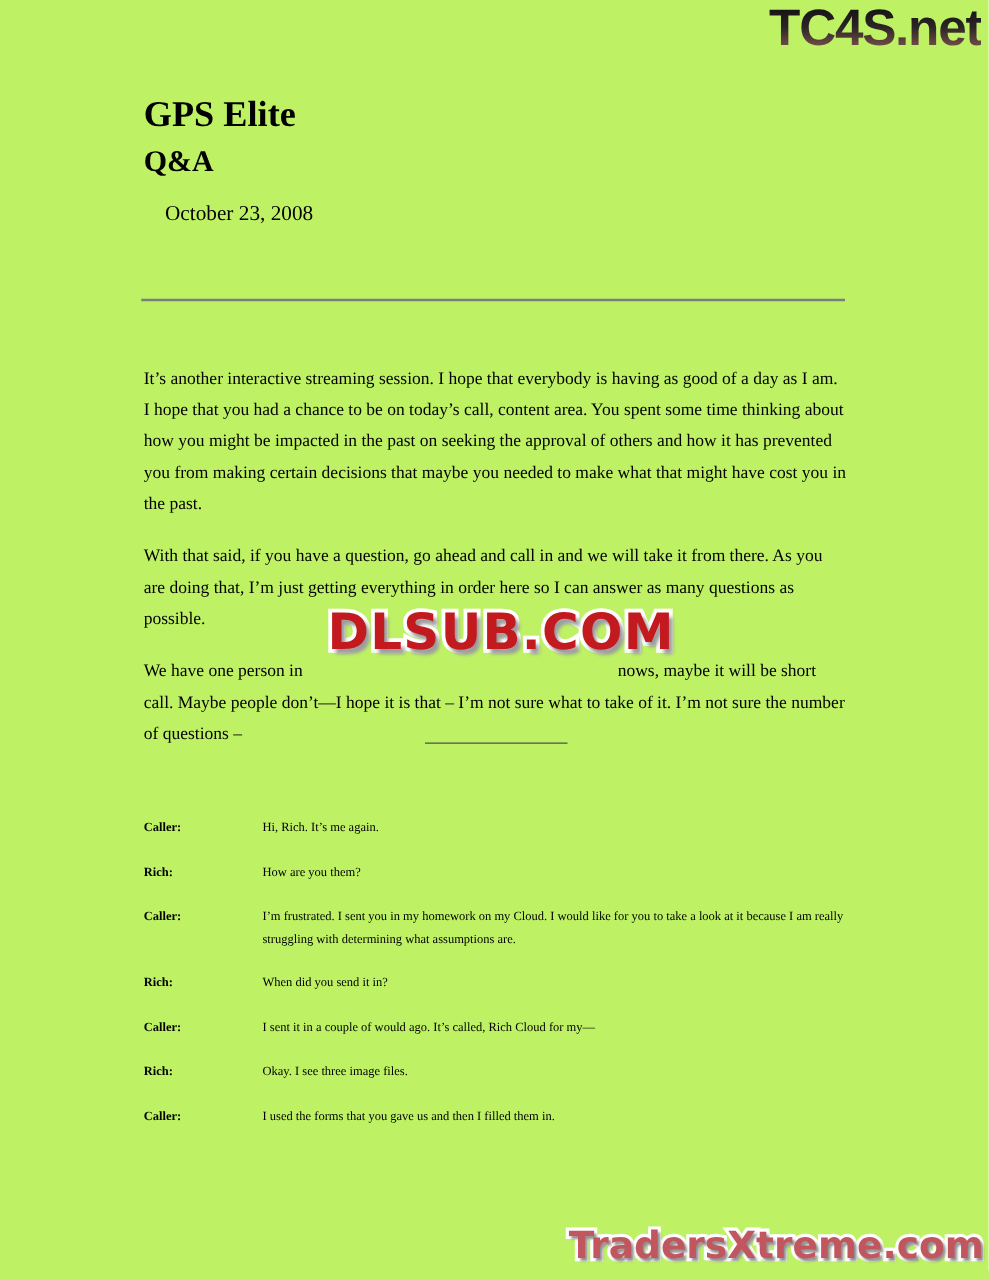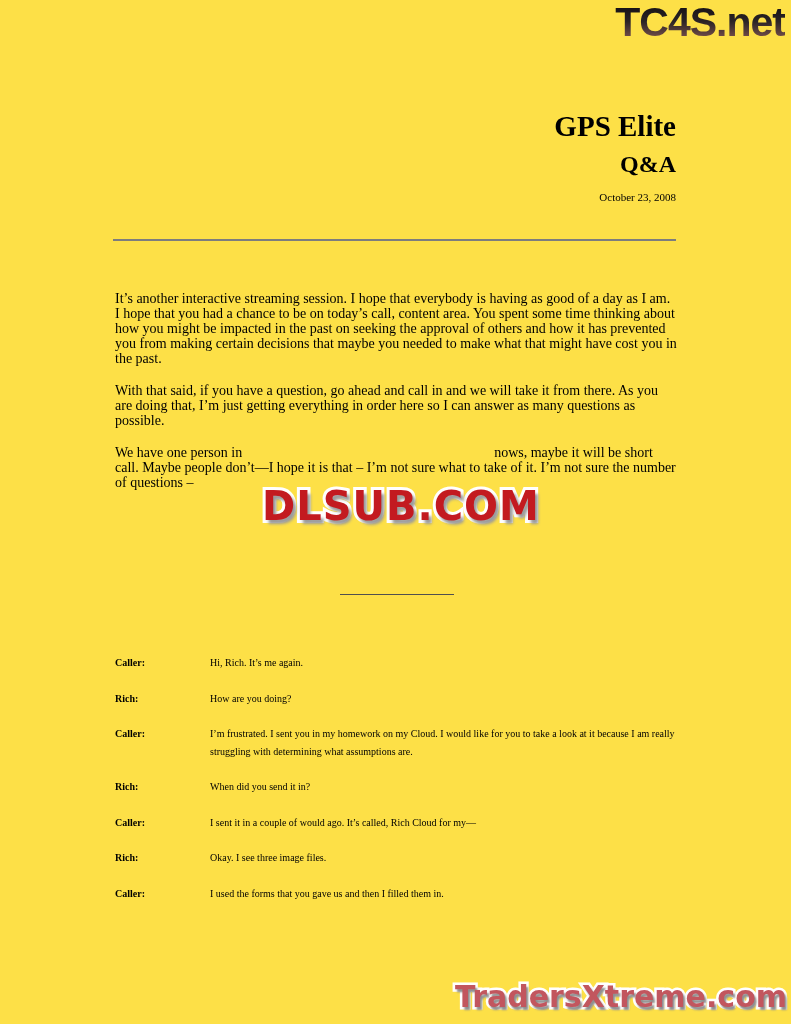--- a/index.html
+++ b/index.html
@@ -1,20 +1,20 @@
 <!DOCTYPE html>
 <html><head>
 <meta charset="utf-8">
 <style>
   html, body { margin: 0; padding: 0; background: #ffffff; }
   .page {
     position: relative;
     width: 791px;
     height: 1024px;
-    background: #fde047;
+    background: #bef264;
     font-family: "Liberation Serif", serif;
     color: #000000;
     overflow: hidden;
   }
 
   
   .tc4s-logo {
     position: absolute;
     top: 0px;
     right: 6px;
@@ -25,47 +25,47 @@
     background: linear-gradient(180deg, #141013 10%, #2b2426 48%, #6d4a45 80%, #95685e 100%);
     -webkit-background-clip: text;
     background-clip: text;
     color: transparent;
     line-height: 1.1;
   }
 
   
   .doc-header {
     position: absolute;
-    top: 110px;
+    top: 76px;
     left: 115px;
     width: 561px;
-    text-align: right;
+    text-align: left;
   }
   .doc-title   { font-size: 29px; font-weight: bold; margin: 0 0 8px 0; }
   .doc-subtitle{ font-size: 24px; font-weight: bold; margin: 0 0 13px 0; }
-  .doc-date    { font-size: 11px; font-weight: normal; margin: 0; }
+  .doc-date    { font-size: 17px; font-weight: normal; margin: 17px; }
 
   .hr-main {
     position: absolute;
     top: 239px;
     left: 113px;
     width: 563px;
     border: none;
     border-top: 2px solid #7d7d7d;
     margin: 0;
   }
 
   
   .intro {
     position: absolute;
     top: 291px;
     left: 115px;
     width: 562px;
     font-size: 14px;
-    line-height: 15px;
+    line-height: 25px;
   }
   .intro p { margin: 0 0 17px 0; }
   .wm-gap { display: inline-block; width: 252px; height: 1px; }
 
   
   .dlsub-watermark {
     position: absolute;
     left: 262px;
     top: 483px;
     font-family: "DejaVu Sans", sans-serif;
@@ -145,21 +145,21 @@
 
   <hr class="hr-short">
 
   <div class="dialogue">
     <div class="dialogue-row">
       <span class="speaker">Caller:</span>
       <span class="speech">Hi, Rich. It’s me again.</span>
     </div>
     <div class="dialogue-row">
       <span class="speaker">Rich:</span>
-      <span class="speech">How are you doing?</span>
+      <span class="speech">How are you them?</span>
     </div>
     <div class="dialogue-row">
       <span class="speaker">Caller:</span>
       <span class="speech">I’m frustrated. I sent you in my homework on my Cloud. I would like for you to take a look at it because I am really struggling with determining what assumptions are.</span>
     </div>
     <div class="dialogue-row">
       <span class="speaker">Rich:</span>
       <span class="speech">When did you send it in?</span>
     </div>
     <div class="dialogue-row">

